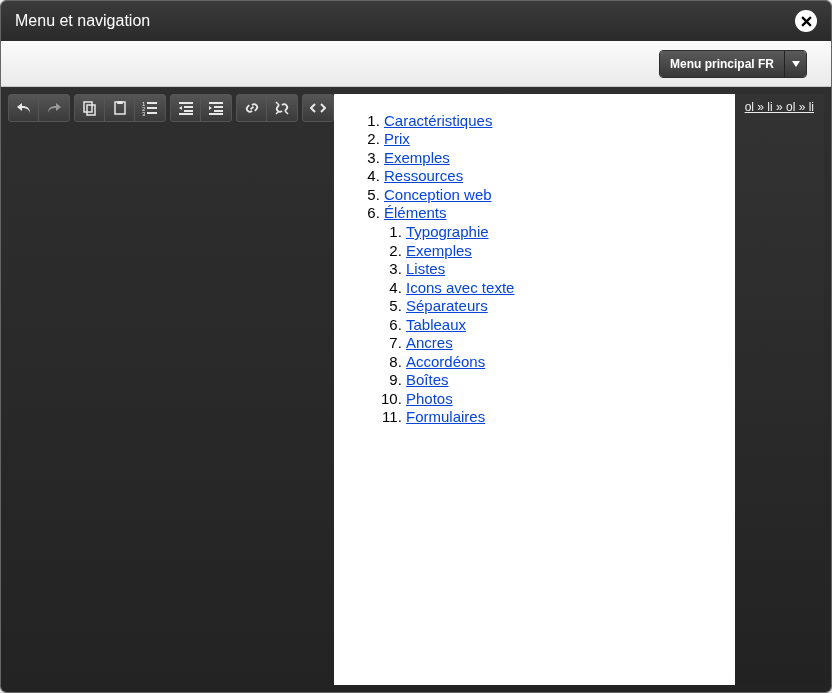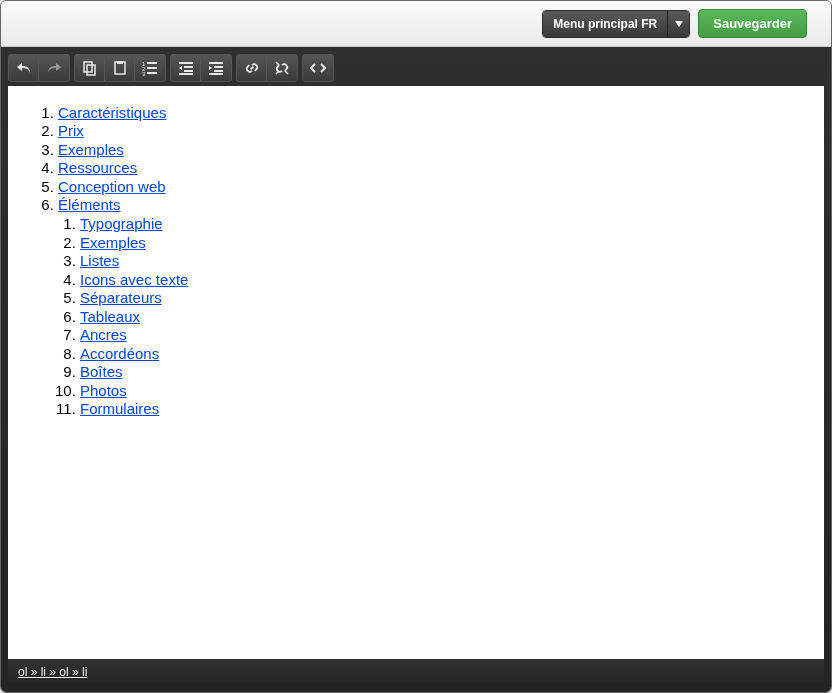--- a/index.html
+++ b/index.html
@@ -39,21 +39,21 @@
     background: linear-gradient(#5a5a5a, #383838);
     border-left: 1px solid #222; width: 22px;
     display: flex; align-items: center; justify-content: center;
   }
   .dropdown-btn .caret svg { fill: #fff; }
   .save-btn {
     background: linear-gradient(#5cb85c, #449d44);
     border: 1px solid #3a843a; color: #fff; font-size: 13px; font-weight: bold;
     padding: 6px 14px; border-radius: 4px; cursor: pointer;
   }
-  .editor-wrap { flex: 1; display: flex; flex-direction: column; padding: 7px; background: linear-gradient(#2f2f2f, #232323); }
+  .editor-wrap { flex: 1; display: flex; flex-direction: row; padding: 7px; background: linear-gradient(#2f2f2f, #232323); }
   .toolbar {
     height: 32px;
     display: flex; align-items: flex-start; gap: 4px; padding: 0 0 4px 0;
   }
   .tb-group {
     display: flex; border: 1px solid #555; border-radius: 3px; overflow: hidden;
     background: linear-gradient(#555, #3a3a3a);
   }
   .tb-btn {
     width: 30px; height: 26px; display: flex; align-items: center; justify-content: center;
@@ -71,31 +71,38 @@
   .content a { color: #0645d8; text-decoration: underline; }
   .statusbar {
     background: linear-gradient(#333, #222);
     color: #eee; font-size: 12px; padding: 6px 10px; text-decoration: underline;
   }
 </style>
 </head>
 <body>
 
 <div class="modal">
+  <div class="modal-header">
+    <div class="modal-title">Menu et navigation</div>
+    <div class="close-btn">
+      <svg width="11" height="11" viewBox="0 0 10 10">
+          <path d="M1 1 L9 9 M9 1 L1 9" stroke="#000" stroke-width="2" fill="none"></path>
+        </svg>
+    </div>
+  </div>
 
   <div class="subbar">
     <div class="dropdown-btn">
       <div class="label">Menu principal FR</div>
       <div class="caret">
         <svg width="8" height="6" viewBox="0 0 8 6">
             <path d="M0 0 L8 0 L4 6 Z"></path>
           </svg>
       </div>
     </div>
-    <button class="save-btn">Sauvegarder</button>
   </div>
 
   <div class="editor-wrap">
     <div class="toolbar">
       <div class="tb-group">
         <div class="tb-btn">
           <svg viewBox="0 0 16 16">
               <path d="M6 3 L1 7 L6 11 L6 8 C10 8 13 9 14 13 C14 7 10 6 6 6 Z"></path>
             </svg>
         </div>

